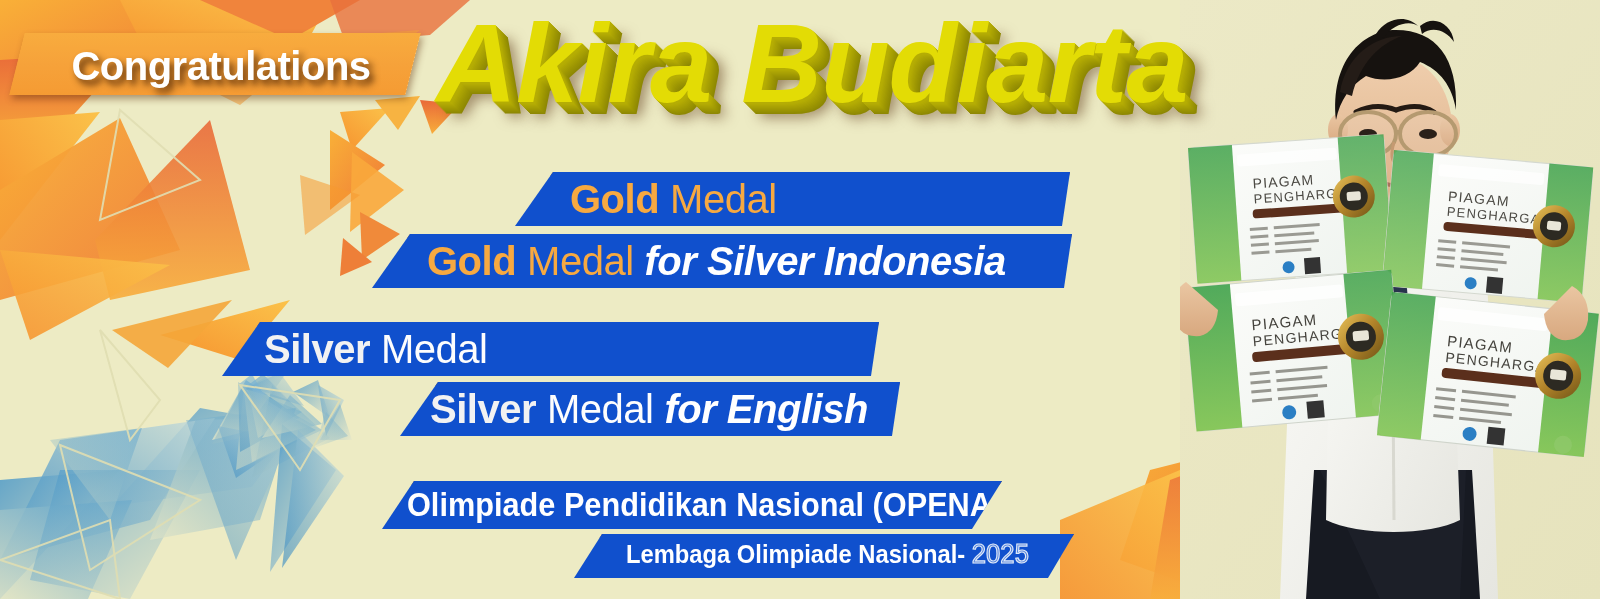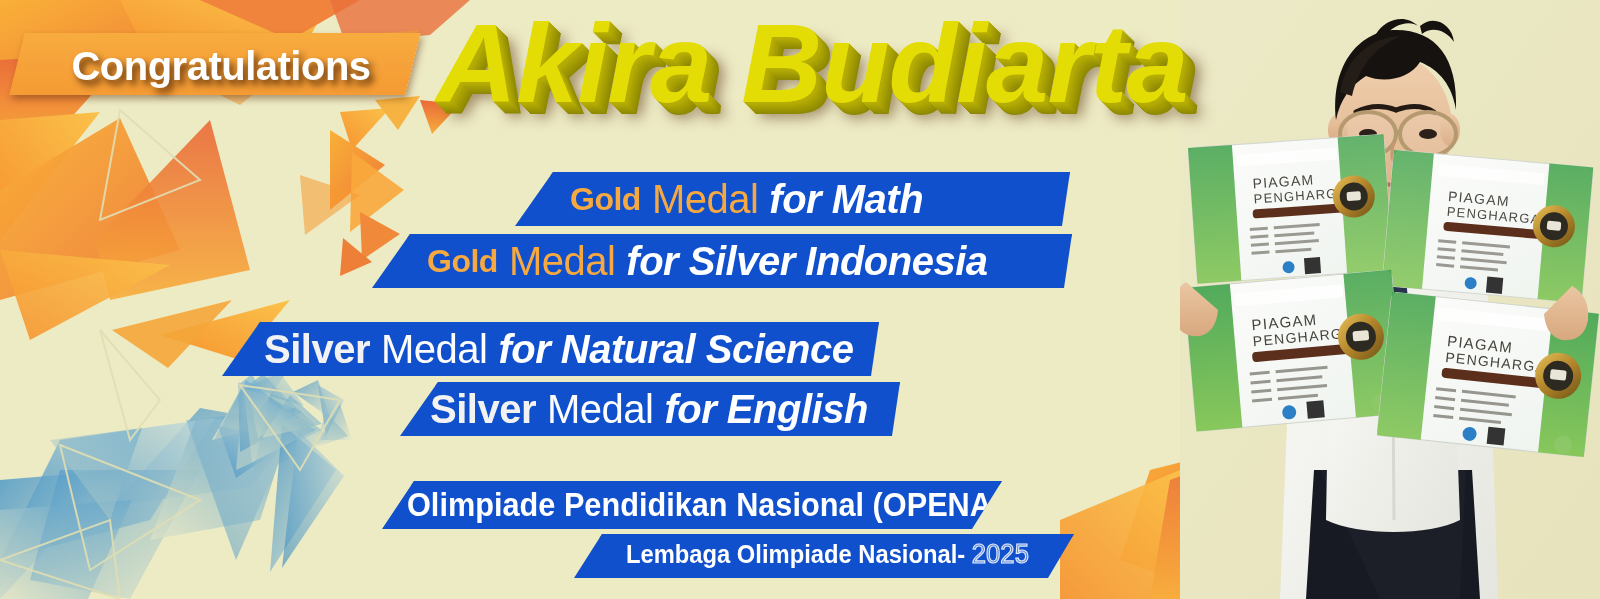--- a/index.html
+++ b/index.html
@@ -54,21 +54,21 @@
   }
   .award-shadow{
     position:absolute;left:0;top:-7px;width:100%;height:11px;
     background:linear-gradient(180deg,#6a3510 0%,#8a4818 60%,#b5723a 100%);
     border-radius:2px;
   }
   .award-text{
     position:absolute;top:0;height:54px;display:flex;align-items:center;
     white-space:nowrap;z-index:3;
   }
-  .w-gold{color:#f7a941;font-weight:bold;font-size:32px;letter-spacing:-.5px;}
+  .w-gold{color:#f7a941;font-weight:bold;font-size:40px;letter-spacing:-.5px;}
   .w-gold-medal{color:#f7a941;font-weight:normal;font-size:40px;letter-spacing:-.5px;}
   .w-silver{color:#f2f2f2;font-weight:bold;font-size:40px;letter-spacing:-.5px;}
   .w-silver-medal{color:#fdfdfd;font-weight:normal;font-size:40px;letter-spacing:-.5px;}
   .w-for{color:#ffffff;font-style:italic;font-weight:bold;font-size:40px;letter-spacing:-.5px;}
   .sp{display:inline-block;width:11px;}
 
   
   #row-gold-math   {left:515px; top:172px; width:555px;
                     clip-path:polygon(38px 0,100% 0,calc(100% - 8px) 100%,0 100%);}
   #row-gold-bi     {left:372px; top:234px; width:700px;
@@ -440,21 +440,20 @@
   <div id="congrats-text">Congratulations</div>
 
   <div class="award-row" id="row-gold-math">
     <div class="award-shadow"></div>
     <div class="award-shape"></div>
     <div class="award-text">
       <span class="w-gold">Gold</span>
       <span class="sp"></span>
       <span class="w-gold-medal">Medal</span>
       <span class="sp"></span>
-      <span class="w-for">for Math</span>
     </div>
   </div>
 
   <div class="award-row" id="row-gold-bi">
     <div class="award-shadow"></div>
     <div class="award-shape"></div>
     <div class="award-text">
       <span class="w-gold">Gold</span>
       <span class="sp"></span>
       <span class="w-gold-medal">Medal</span>
@@ -464,21 +463,20 @@
   </div>
 
   <div class="award-row" id="row-silver-ns">
     <div class="award-shadow"></div>
     <div class="award-shape"></div>
     <div class="award-text">
       <span class="w-silver">Silver</span>
       <span class="sp"></span>
       <span class="w-silver-medal">Medal</span>
       <span class="sp"></span>
-      <span class="w-for">for Natural Science</span>
     </div>
   </div>
 
   <div class="award-row" id="row-silver-en">
     <div class="award-shadow"></div>
     <div class="award-shape"></div>
     <div class="award-text">
       <span class="w-silver">Silver</span>
       <span class="sp"></span>
       <span class="w-silver-medal">Medal</span>

